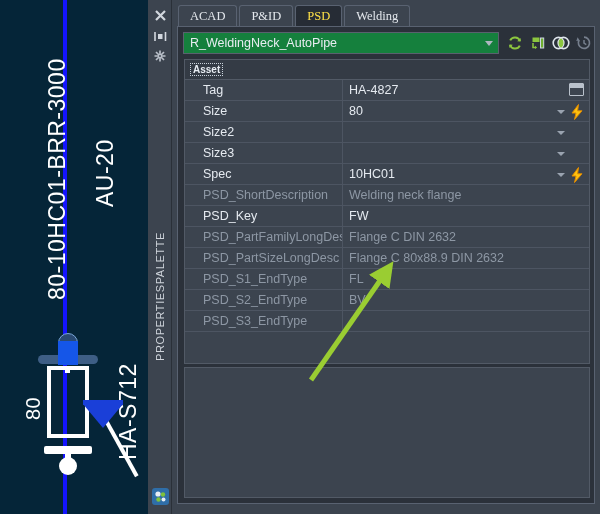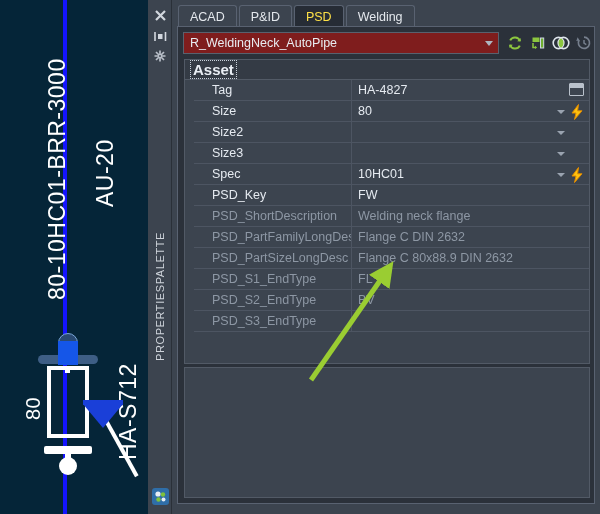--- a/index.html
+++ b/index.html
@@ -144,37 +144,38 @@
   .tab {
     height: 22px;
     padding: 0 11px;
     display: flex; align-items: center;
     font-size: 12.5px;
     color: #e4e8ed;
     background: #3c444f;
     border: 1px solid #596271;
     border-bottom: none;
     border-radius: 3px 3px 0 0;
+    font-family: Liberation Serif, serif;
   }
   .tab.active { background: #262c35; border-color: #596271; color: #fde047; }
 
   
   #pbody {
     position: absolute; left: 5px; top: 26px;
     width: 418px; height: 478px;
     background: #2b313a;
     border: 1px solid #596271;
   }
 
   
   #ddrow { position: absolute; left: 5px; top: 5px; width: 408px; height: 22px; }
   #ddbox {
     position: absolute; left: 0; top: 0;
     width: 316px; height: 22px;
-    background: #7f1d1d;
+    background: #15803d;
     border: 1px solid #59616e;
     display: flex; align-items: center;
   }
   #ddlabel { font-size: 12.5px; color: #e8ecf1; padding-left: 6px; }
   #ddarrow {
     position: absolute; right: 5px; top: 8px;
     width: 0; height: 0;
     border-left: 4px solid transparent;
     border-right: 4px solid transparent;
     border-top: 5px solid #aeb6c0;
@@ -199,30 +200,29 @@
   }
   #cat {
     position: relative;
     height: 20px;
     background: #343b45;
     display: flex; align-items: center;
     border-bottom: 1px solid #525a66;
   }
   #cat-label {
     margin-left: 5px;
-    font-size: 15px; font-weight: bold; color: #e9eef4;
+    font-size: 10px; font-weight: bold; color: #e9eef4;
     border: 1px dotted #c9d2dc;
     padding: 0 2px;
   }
   .prow {
     position: relative;
     height: 21px;
     display: flex;
     border-bottom: 1px solid #4d5562;
-    margin-left: 9px;
   }
   .pname {
     width: 158px;
     flex: 0 0 158px;
     padding-left: 18px;
     display: flex; align-items: center;
     font-size: 12.5px;
     color: #e5eaf0;
     border-right: 1px solid #4d5562;
     overflow: hidden; white-space: nowrap;
@@ -425,30 +425,30 @@
               <div class="pval">
                 <span>10HC01</span>
                 <span class="cellarrow"></span>
                 <span class="cellbolt">
                   <svg width="14" height="16" viewBox="0 0 14 16">
                     <path d="M8.5 0.5 L2 9 L6 9 L4.5 15.5 L12 6.8 L7.6 6.8 Z" fill="#ffc20e" stroke="#e08a00" stroke-width="1"></path>
                   </svg>
                 </span>
               </div>
             </div>
+            <div class="prow dim">
+              <div class="pname">PSD_ShortDescription</div>
+              <div class="pval">
+                <span>Welding neck flange</span>
+              </div>
+            </div>
             <div class="prow">
               <div class="pname">PSD_Key</div>
               <div class="pval">
                 <span>FW</span>
-              </div>
-            </div>
-            <div class="prow dim">
-              <div class="pname">PSD_ShortDescription</div>
-              <div class="pval">
-                <span>Welding neck flange</span>
               </div>
             </div>
             <div class="prow dim">
               <div class="pname">PSD_PartFamilyLongDesc</div>
               <div class="pval">
                 <span>Flange C DIN 2632</span>
               </div>
             </div>
             <div class="prow dim">
               <div class="pname">PSD_PartSizeLongDesc</div>

